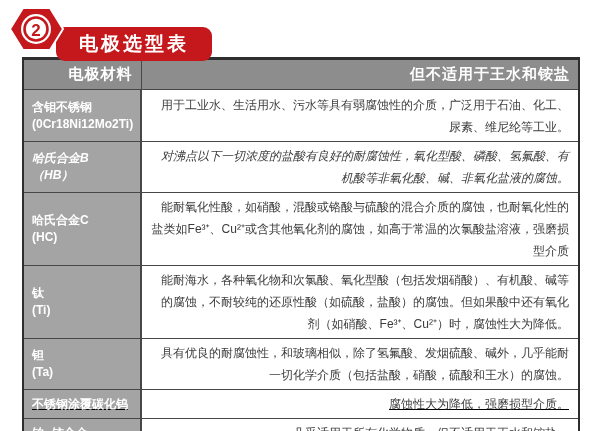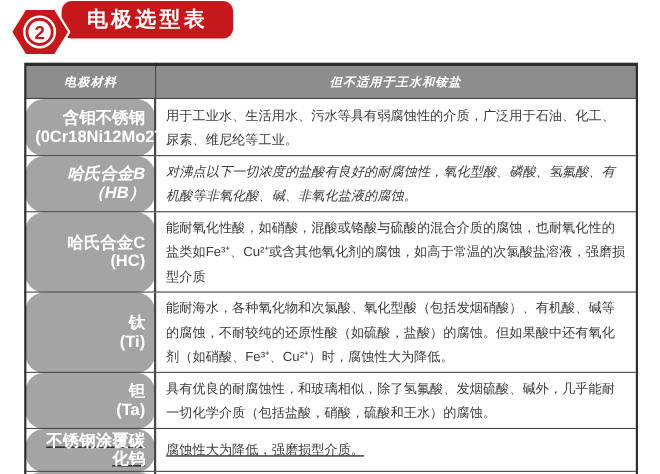--- a/index.html
+++ b/index.html
@@ -13,50 +13,50 @@
   html,body{margin:0;padding:0;}
   body{
     width:600px;height:431px;background:#ffffff;
     font-family:"Liberation Sans",sans-serif;
     position:relative;overflow:hidden;
   }
   .page-header{position:relative;height:57px;}
   .badge{position:absolute;left:8px;top:4px;z-index:2;}
   .badge text{font-family:"Liberation Sans",sans-serif;}
   .ribbon{
-    position:absolute;left:56px;top:1px;z-index:1;
+    position:absolute;left:56px;top:27px;z-index:1;
     width:156px;height:34px;background:var(--red);
     border-radius:9px;color:#ffffff;font-weight:bold;
     font-size:19px;letter-spacing:3px;
     display:flex;align-items:center;justify-content:center;
   }
   .sel-table{
     position:absolute;left:22px;top:57px;width:558px;
     border-collapse:collapse;table-layout:fixed;
     border:2px solid #2e2e2e;border-top-width:3px;
   }
   .sel-table th,.sel-table td{
     border:1px solid var(--border);
     vertical-align:middle;
     padding:2px 8px;
   }
   .sel-table col.c-mat{width:118px;}
   .sel-table th{
     background:var(--hdr-gray);color:#ffffff;
-    font-size:11px;font-weight:bold;letter-spacing:1px;
-    text-align:center;height:29px;font-style:italic;
+    font-size:15px;font-weight:bold;letter-spacing:1px;
+    text-align:right;height:29px;
   }
   td.material-cell{
     background:var(--cell-gray);color:#ffffff;
-    font-size:15px;font-weight:bold;text-align:right;
-    line-height:17px;border-left:none;border-radius:17px;
+    font-size:12px;font-weight:bold;text-align:left;
+    line-height:17px;border-left:none;
   }
   td.description-cell{
     background:#ffffff;color:var(--text);
-    font-size:12px;line-height:22px;text-align:left;
+    font-size:12px;line-height:22px;text-align:right;
     padding:3px 9px;border-right:none;
     border-left-width:2px;
   }
   .mat-sub{display:block;font-weight:bold;}
 </style>
 </head>
 <body>
 
 <div class="page-header">
   <svg class="badge" width="56" height="50" viewBox="0 0 56 50">

